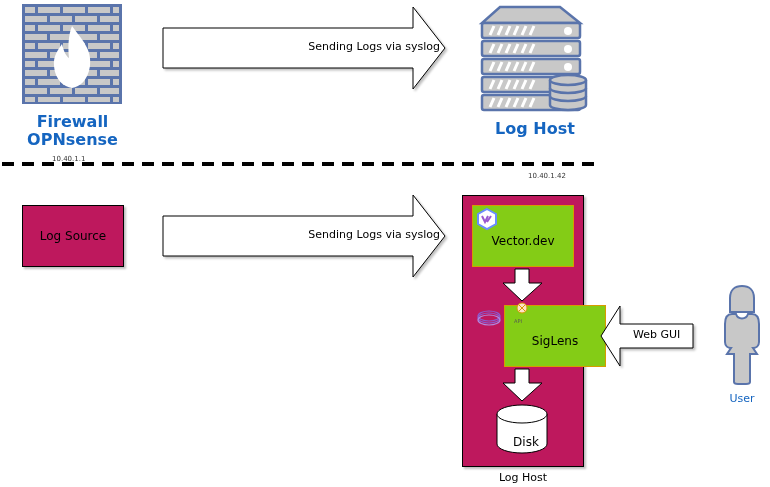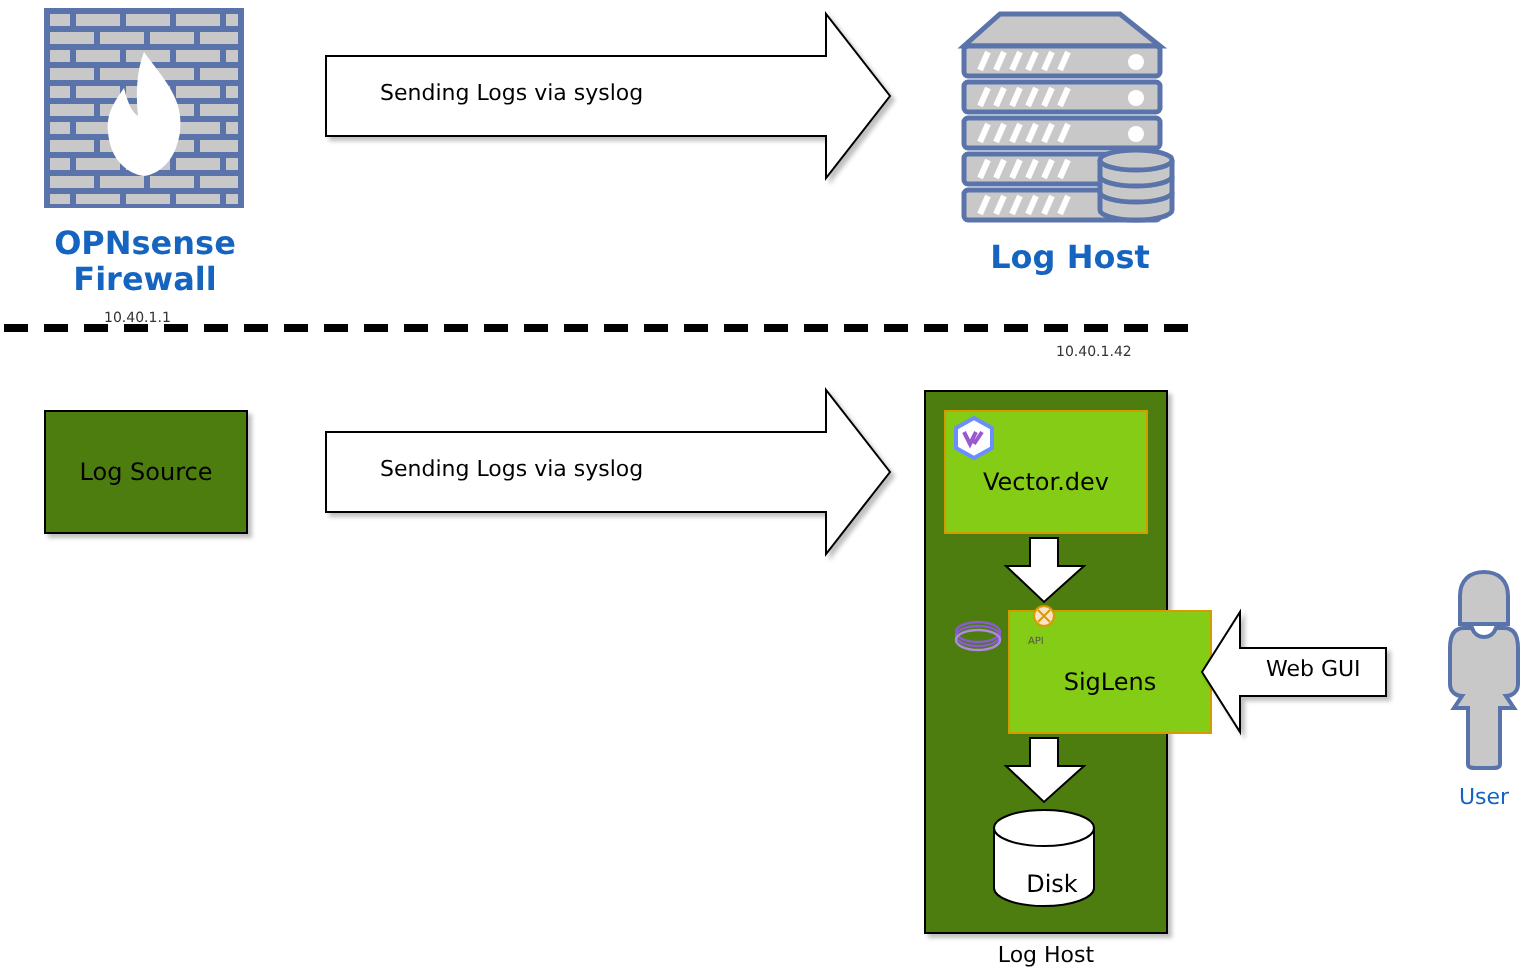--- a/index.html
+++ b/index.html
@@ -1,25 +1,25 @@
 <!DOCTYPE html>
 <html><head>
 <meta charset="utf-8">
 <style>
   html, body { margin: 0; padding: 0; background: #ffffff; }
   body { width: 770px; height: 487px; position: relative; overflow: hidden;
          font-family: "DejaVu Sans", sans-serif; color: #000; }
   .abs { position: absolute; }
   .blue-label { color: #1565c0; font-weight: bold; font-size: 16px; text-align: center; line-height: 18px; }
   .small-ip { font-size: 7px; color: #333; }
-  .box { border: 1px solid #000; background: #4d7c0f; box-shadow: 2px 2px 2px rgba(0,0,0,0.25); }
+  .box { border: 1px solid #000; background: #be185d; box-shadow: 2px 2px 2px rgba(0,0,0,0.25); }
   .orange { background: #84cc16; border: 1px solid #d79b00; }
   .center-text { display: flex; align-items: center; justify-content: center; font-size: 12px; }
   svg { position: absolute; overflow: visible; }
-  .arrow-label { position: absolute; font-size: 11px; text-align: left; padding-left: 28px; }
+  .arrow-label { position: absolute; font-size: 11px; text-align: right; padding-left: 28px; }
 </style>
 </head>
 <body>
 
 <svg style="left:22px;top:4px;" width="100" height="100" viewBox="0 0 100 100">
   <rect x="0" y="0" width="100" height="100" fill="#5a74ab"></rect>
   <g fill="#c8c8c8">
     <rect x="3" y="3" width="10" height="6"></rect>
       <rect x="16" y="3" width="22" height="6"></rect>
       <rect x="41" y="3" width="22" height="6"></rect>
@@ -67,22 +67,22 @@
       <rect x="78" y="84" width="19" height="6"></rect>
     <rect x="3" y="93" width="10" height="5"></rect>
       <rect x="16" y="93" width="22" height="5"></rect>
       <rect x="41" y="93" width="22" height="5"></rect>
       <rect x="66" y="93" width="22" height="5"></rect>
       <rect x="91" y="93" width="6" height="5"></rect>
   </g>
   <path d="M50 22 C60 36 70 45 68 62 C66 76 58 83 50 84 C42 83 33 76 32 62 C31 52 36 46 40 40 C42 48 44 52 47 54 C46 44 46 32 50 22 Z" fill="#ffffff"></path>
 </svg>
 <div class="abs blue-label" style="left:0px;top:113px;width:145px;">
+  <div>Firewall</div>
   <div>OPNsense</div>
-  <div>Firewall</div>
 </div>
 
 <svg style="left:162px;top:6px;" width="285" height="84" viewBox="0 0 285 84">
   <polygon points="1,22 251,22 251,1 283,42 251,83 251,62 1,62" fill="#fff" stroke="#000" stroke-width="1" style="filter:drop-shadow(2px 2px 1px rgba(0,0,0,0.25))"></polygon>
 </svg>
 <div class="arrow-label" style="left:162px;top:40px;width:250px;">Sending Logs via syslog</div>
 
 <svg style="left:480px;top:5px;" width="110" height="108" viewBox="0 0 110 108">
   <g stroke="#5a74ab" stroke-width="2.5" fill="#c8c8c8">
     <polygon points="20,2 80,2 100,18 2,18"></polygon>

